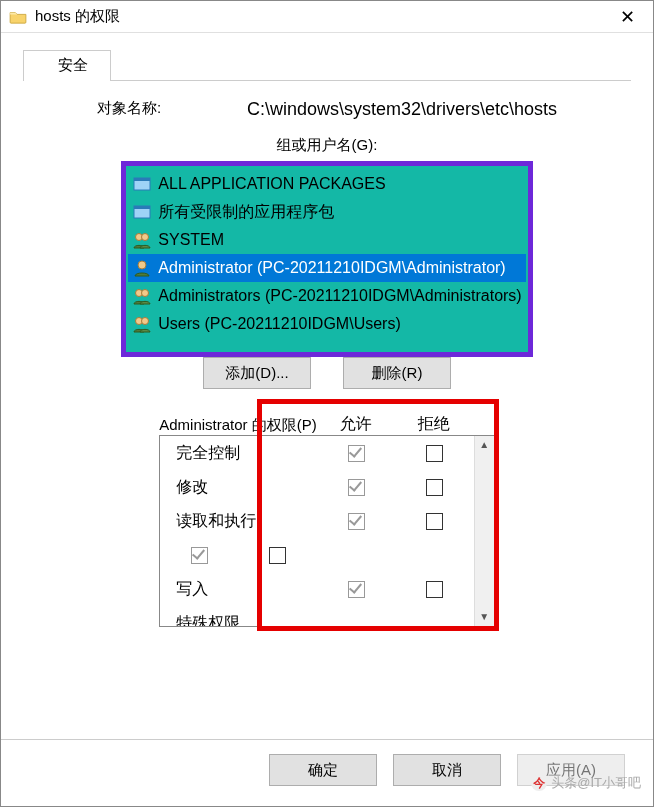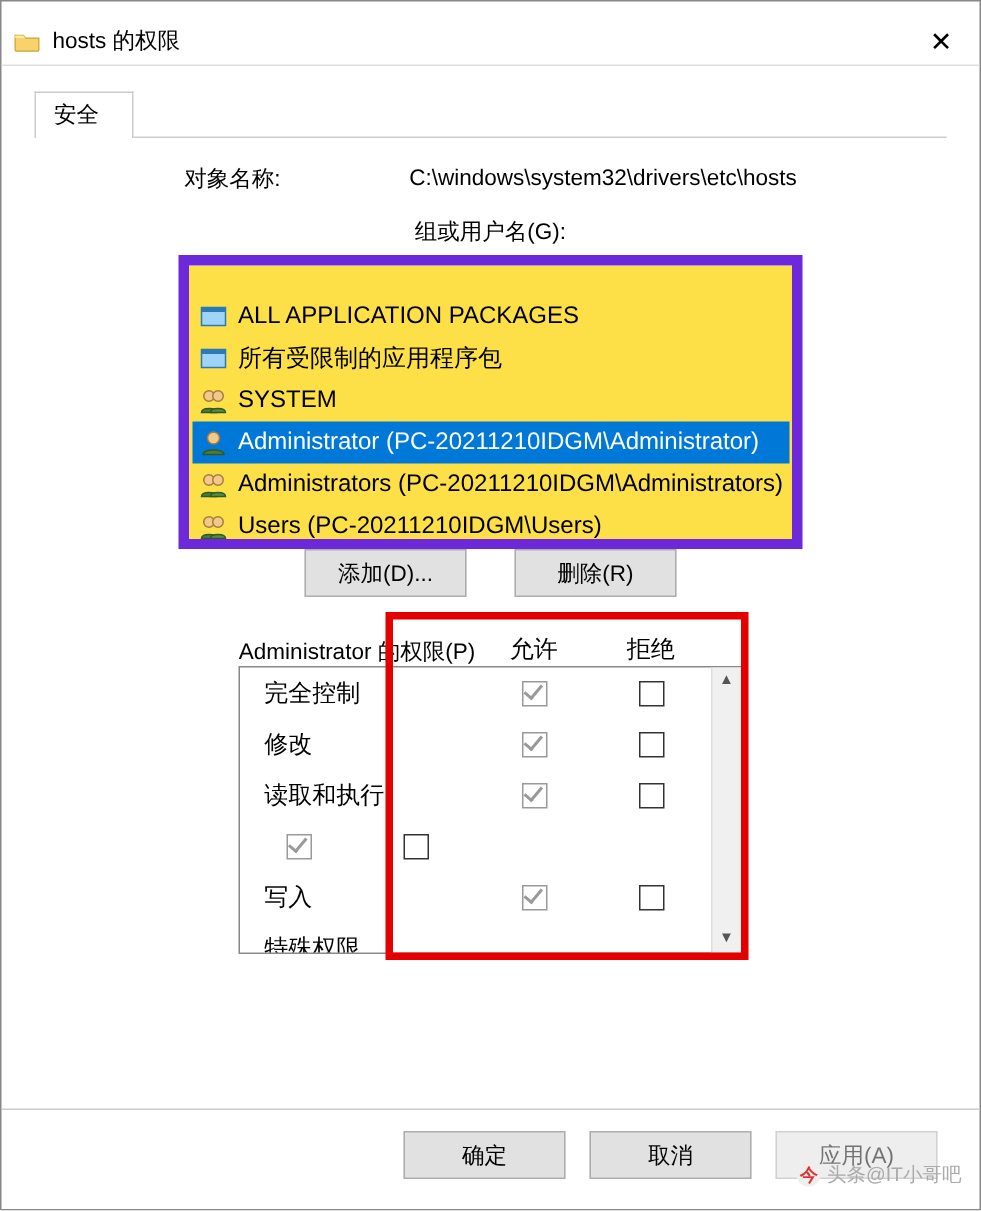--- a/index.html
+++ b/index.html
@@ -1,31 +1,31 @@
 <!DOCTYPE html>
 <html><head>
 <meta charset="utf-8">
 <style>
 * { box-sizing: border-box; font-family: "Segoe UI", Tahoma, sans-serif; }
 body { margin: 0; background: #fff; font-size: 14px; color: #000; }
 .window { width: 654px; height: 807px; border: 1px solid #888; background: #fff; display: flex; flex-direction: column; }
-.title-bar { height: 32px; display: flex; align-items: center; padding: 0 8px; border-bottom: 1px solid #e0e0e0; margin-top: 11px; }
+.title-bar { height: 32px; display: flex; align-items: center; padding: 0 8px; border-bottom: 1px solid #e0e0e0; }
 .title-bar .folder-icon { width: 18px; height: 14px; margin-right: 8px; }
 .title-bar .title-text { flex: 1; font-size: 15px; }
 .title-bar .close-x { font-size: 18px; padding: 4px 10px; cursor: pointer; font-weight: 300; }
 .content { padding: 12px 22px 0 22px; flex: 1; display: flex; flex-direction: column; }
 .tabs-strip { margin-top: 4px; height: 32px; display: flex; border-bottom: 1px solid #ccc; position: relative; }
-.tab { border: 1px solid #ccc; border-bottom: none; padding: 5px 22px 5px 12px; background: #fff; position: relative; top: 1px; font-size: 15px; cursor: pointer; }
+.tab { border: 1px solid #ccc; border-bottom: none; padding: 5px 22px 5px 34px; background: #fff; position: relative; top: 1px; font-size: 15px; cursor: pointer; }
 .tab.active { background: #fff; }
 .tab-page { border: none; padding: 18px 6px 6px 6px; flex: 1; display: flex; flex-direction: column; align-items: center; }
 .row { display: flex; margin-bottom: 16px; }
 .row .label { width: 150px; font-size: 15px; }
-.row .value { font-size: 15px; }
+.row .value { font-size: 18px; }
 .section-label { font-size: 15px; margin-bottom: 6px; }
-.group-list { border: 7px solid #6d28d9; height: 196px; overflow: auto; padding: 20px 2px; background: #fde047; }
+.group-list { border: 5px solid #6d28d9; height: 196px; overflow: auto; padding: 4px 2px; background: #14b8a6; }
 .group-item { display: flex; align-items: center; height: 28px; padding: 0 4px; font-size: 16px; cursor: pointer; white-space: nowrap; }
 .group-item.selected { background: #0078d7; color: #fff; }
 .group-item .g-icon { width: 20px; height: 18px; margin-right: 6px; flex-shrink: 0; }
 .btn-row { display: flex; justify-content: flex-end; gap: 32px; margin-bottom: 14px; }
 .btn { min-width: 108px; height: 32px; border: 1px solid #adadad; background: #e1e1e1; font-size: 15px; cursor: pointer; padding: 0 14px; }
 .chk { width: 17px; height: 17px; border: 1.5px solid #333; display: inline-block; position: relative; vertical-align: middle; }
 .chk.disabled { border-color: #999; }
 .chk.checked::after { content:""; position:absolute; left:3px; top:-1px; width:5px; height:10px; border: solid #999; border-width: 0 2px 2px 0; transform: rotate(40deg); }
 .chk.enabled { border-color: #333; cursor: pointer; }
 .footer-bar { border-top: 1px solid #ccc; padding: 14px 28px 20px 22px; display: flex; justify-content: flex-end; gap: 16px; position: relative; }

